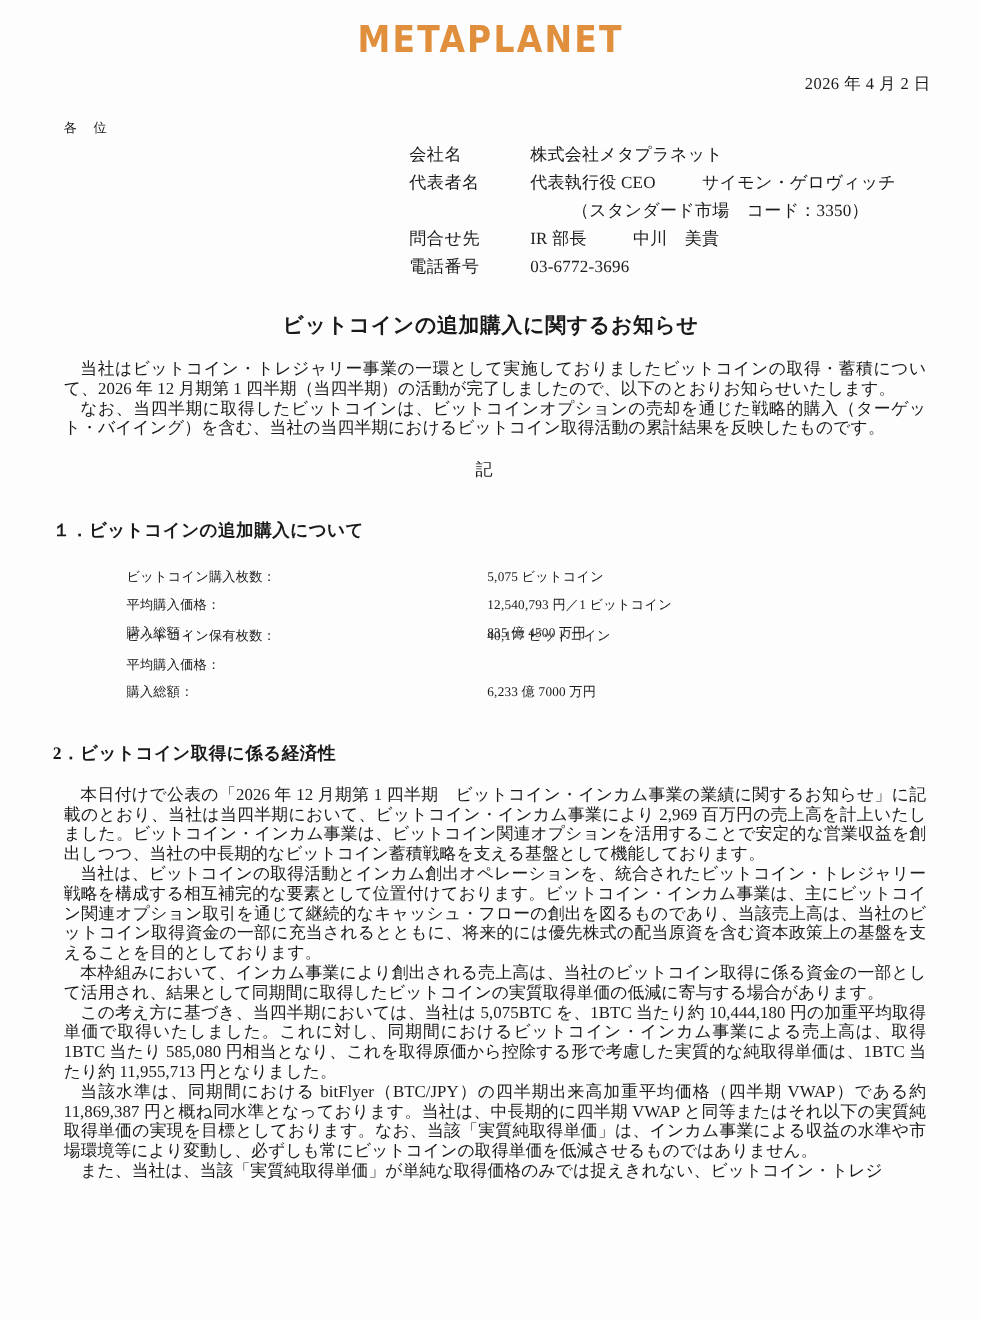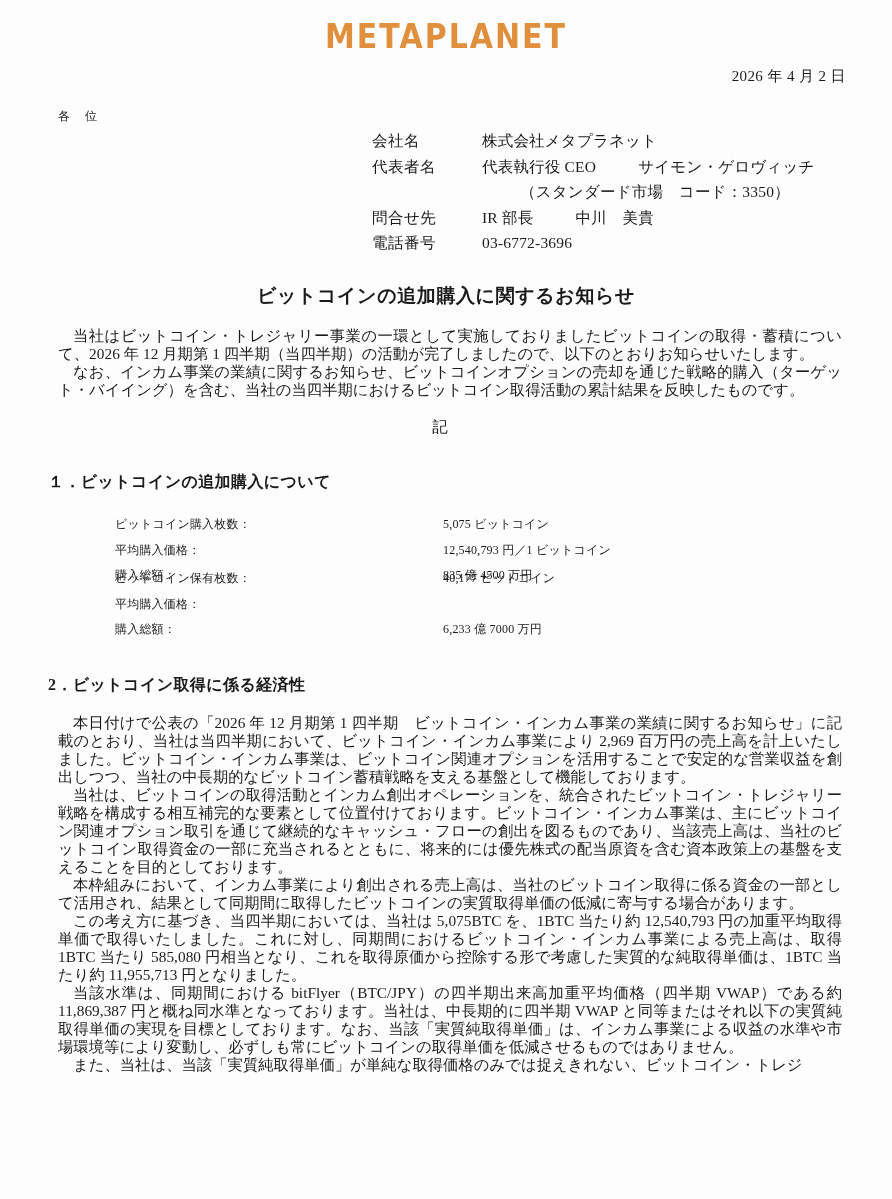--- a/index.html
+++ b/index.html
@@ -205,21 +205,21 @@
     <div class="ci-row">
       <span class="ci-label">電話番号</span>
       <span class="ci-value">03-6772-3696</span>
     </div>
   </div>
 
   <div class="doc-title">ビットコインの追加購入に関するお知らせ</div>
 
   <div class="body-area">
     <p class="para">当社はビットコイン・トレジャリー事業の一環として実施しておりましたビットコインの取得・蓄積について、2026 年 12 月期第 1 四半期（当四半期）の活動が完了しましたので、以下のとおりお知らせいたします。</p>
-    <p class="para">なお、インカム事業の業績に関するお知らせ、ビットコインオプションの売却を通じた戦略的購入（ターゲット・バイイング）を含む、当社の当四半期におけるビットコイン取得活動の累計結果を反映したものです。</p>
+    <p class="para">なお、当四半期に取得したビットコインは、ビットコインオプションの売却を通じた戦略的購入（ターゲット・バイイング）を含む、当社の当四半期におけるビットコイン取得活動の累計結果を反映したものです。</p>
     <div class="ki-mark">記</div>
   </div>
 
   <div class="section-heading sec1">１．ビットコインの追加購入について</div>
 
   <div class="data-group g1">
     <div class="data-row">
       <span class="data-label">ビットコイン購入枚数：</span>
       <span class="data-value">5,075 ビットコイン</span>
     </div>
@@ -246,18 +246,18 @@
       <span class="data-value">6,233 億 7000 万円</span>
     </div>
   </div>
 
   <div class="section-heading sec2">2．ビットコイン取得に係る経済性</div>
 
   <div class="body-lower">
     <p class="para">本日付けで公表の「2026 年 12 月期第 1 四半期　ビットコイン・インカム事業の業績に関するお知らせ」に記載のとおり、当社は当四半期において、ビットコイン・インカム事業により 2,969 百万円の売上高を計上いたしました。ビットコイン・インカム事業は、ビットコイン関連オプションを活用することで安定的な営業収益を創出しつつ、当社の中長期的なビットコイン蓄積戦略を支える基盤として機能しております。</p>
     <p class="para">当社は、ビットコインの取得活動とインカム創出オペレーションを、統合されたビットコイン・トレジャリー戦略を構成する相互補完的な要素として位置付けております。ビットコイン・インカム事業は、主にビットコイン関連オプション取引を通じて継続的なキャッシュ・フローの創出を図るものであり、当該売上高は、当社のビットコイン取得資金の一部に充当されるとともに、将来的には優先株式の配当原資を含む資本政策上の基盤を支えることを目的としております。</p>
     <p class="para">本枠組みにおいて、インカム事業により創出される売上高は、当社のビットコイン取得に係る資金の一部として活用され、結果として同期間に取得したビットコインの実質取得単価の低減に寄与する場合があります。</p>
-    <p class="para">この考え方に基づき、当四半期においては、当社は 5,075BTC を、1BTC 当たり約 12,540,793 円の加重平均取得単価で取得いたしました。これに対し、同期間におけるビットコイン・インカム事業による売上高は、取得 1BTC 当たり 585,080 円相当となり、これを取得原価から控除する形で考慮した実質的な純取得単価は、1BTC 当たり約 11,955,713 円となりました。</p>
+    <p class="para">この考え方に基づき、当四半期においては、当社は 5,075BTC を、1BTC 当たり約 10,444,180 円の加重平均取得単価で取得いたしました。これに対し、同期間におけるビットコイン・インカム事業による売上高は、取得 1BTC 当たり 585,080 円相当となり、これを取得原価から控除する形で考慮した実質的な純取得単価は、1BTC 当たり約 11,955,713 円となりました。</p>
     <p class="para">当該水準は、同期間における bitFlyer（BTC/JPY）の四半期出来高加重平均価格（四半期 VWAP）である約 11,869,387 円と概ね同水準となっております。当社は、中長期的に四半期 VWAP と同等またはそれ以下の実質純取得単価の実現を目標としております。なお、当該「実質純取得単価」は、インカム事業による収益の水準や市場環境等により変動し、必ずしも常にビットコインの取得単価を低減させるものではありません。</p>
     <p class="para">また、当社は、当該「実質純取得単価」が単純な取得価格のみでは捉えきれない、ビットコイン・トレジ</p>
   </div>
 
 </div>
 
 </body></html>

